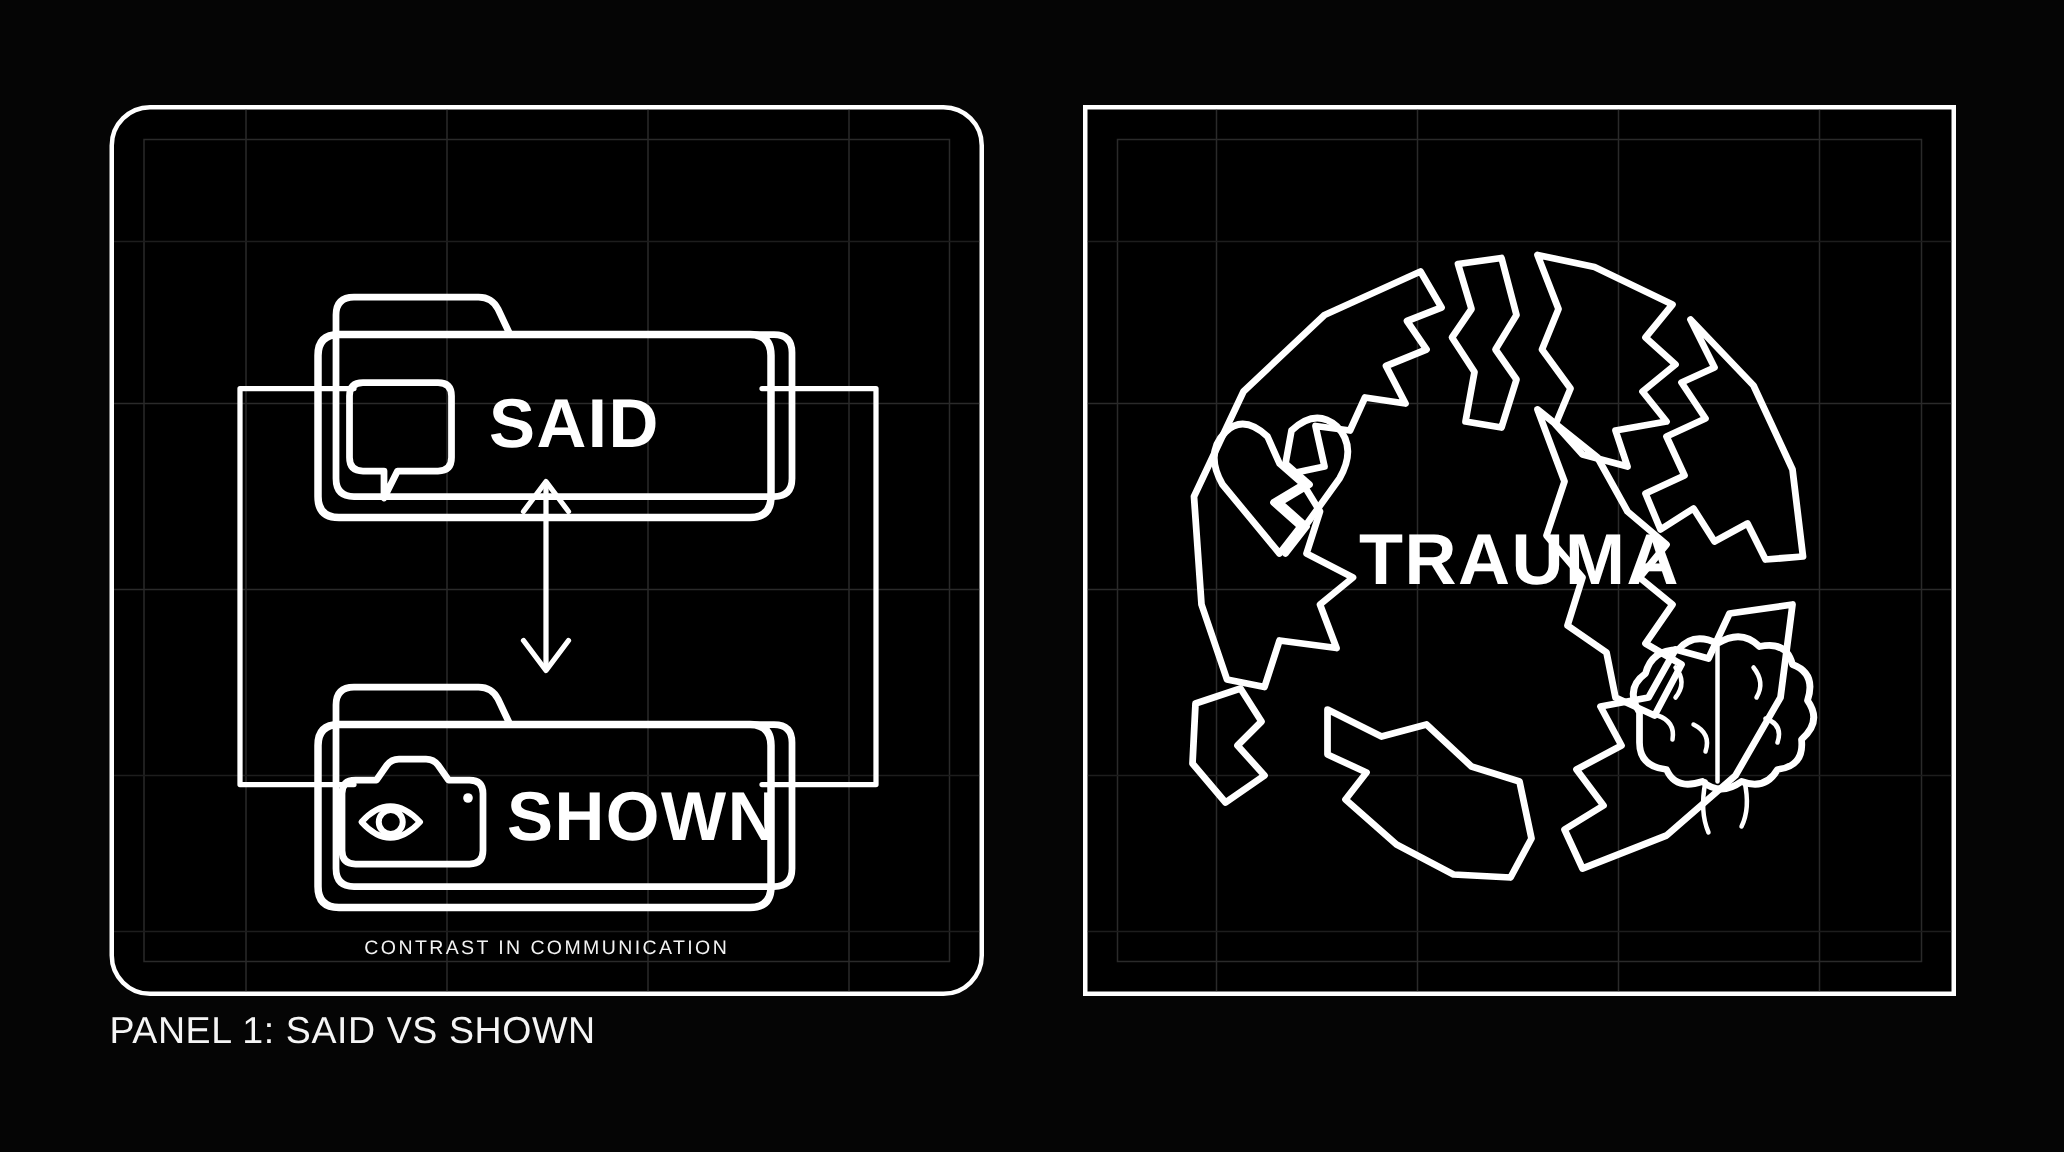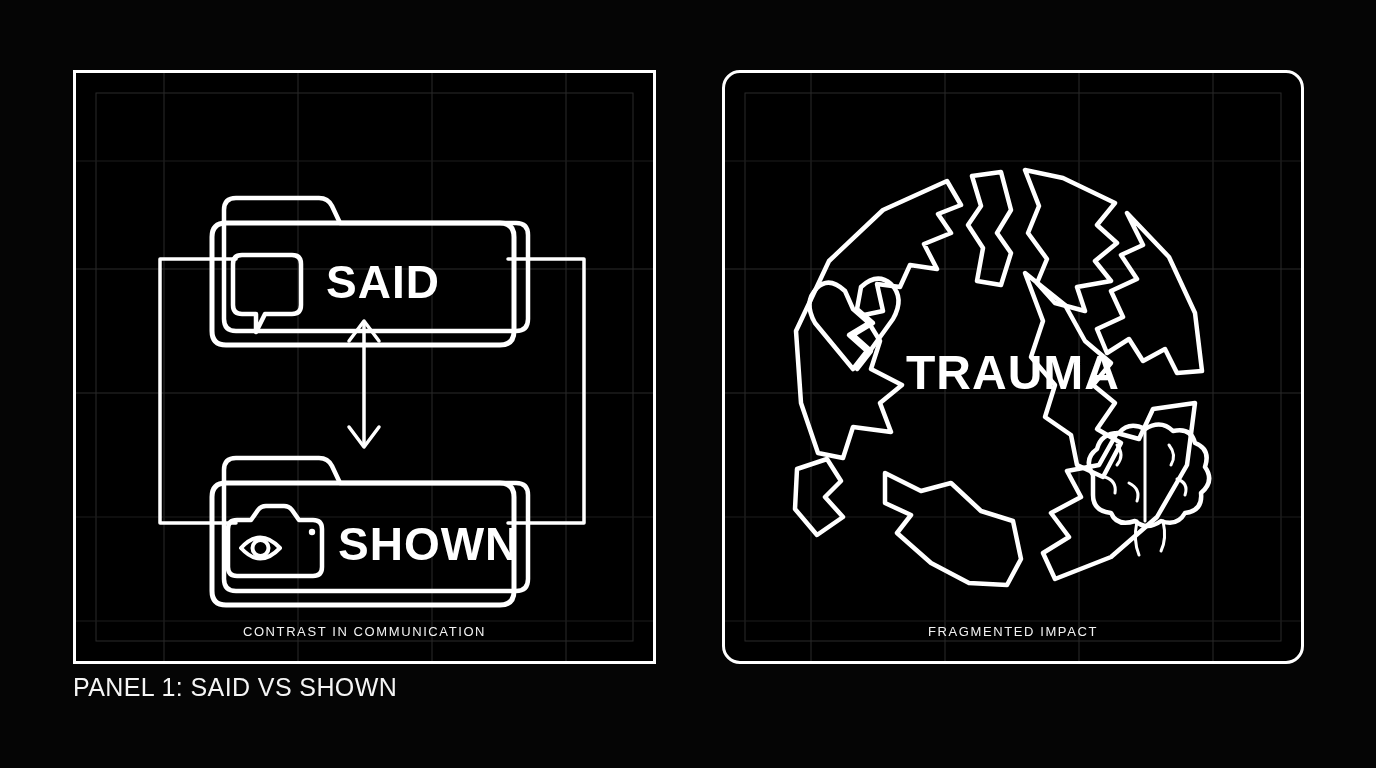--- a/index.html
+++ b/index.html
@@ -26,22 +26,22 @@
   }
 
   
   .panel {
     position: absolute;
     box-sizing: border-box;
     border: 3px solid #ffffff;
     background: #000000;
     overflow: hidden;
   }
-  #panel-1 { left: 73px;  top: 70px; width: 583px; height: 594px; }
-  #panel-2 { left: 722px; top: 70px; width: 582px; height: 594px; border-radius: 18px; }
+  #panel-1 { left: 73px;  top: 70px; width: 583px; height: 594px; border-radius: 27px; }
+  #panel-2 { left: 722px; top: 70px; width: 582px; height: 594px; }
 
   .panel-inner {
     position: absolute;
     left: 0; top: 0; right: 0; bottom: 0;
   }
 
   .grid-svg {
     position: absolute;
     left: 0; top: 0;
     width: 100%;
@@ -416,19 +416,18 @@
           <path class="stroke-w" stroke-width="3" d="M 444 372 Q 452 382 446 392"></path>
           <path class="stroke-w" stroke-width="3" d="M 452 406 Q 464 410 460 422"></path>
           <path class="stroke-w" stroke-width="3" d="M 404 410 Q 416 416 412 428"></path>
           <path class="stroke-w" stroke-width="3" d="M 412 448 Q 408 468 414 482"></path>
           <path class="stroke-w" stroke-width="3" d="M 438 448 Q 442 466 436 478"></path>
         </g>
 
         <text class="ring-text" x="288" y="316" font-size="48" letter-spacing="1" text-anchor="middle">TRAUMA</text>
       </svg>
 
-      <div class="panel-caption">FRAGMENTED IMPACT</div>
     </div>
   </div>
 
   <div class="panel-label" id="label-1">PANEL 1: SAID VS SHOWN</div>
 
 </div>
 
 </body></html>

